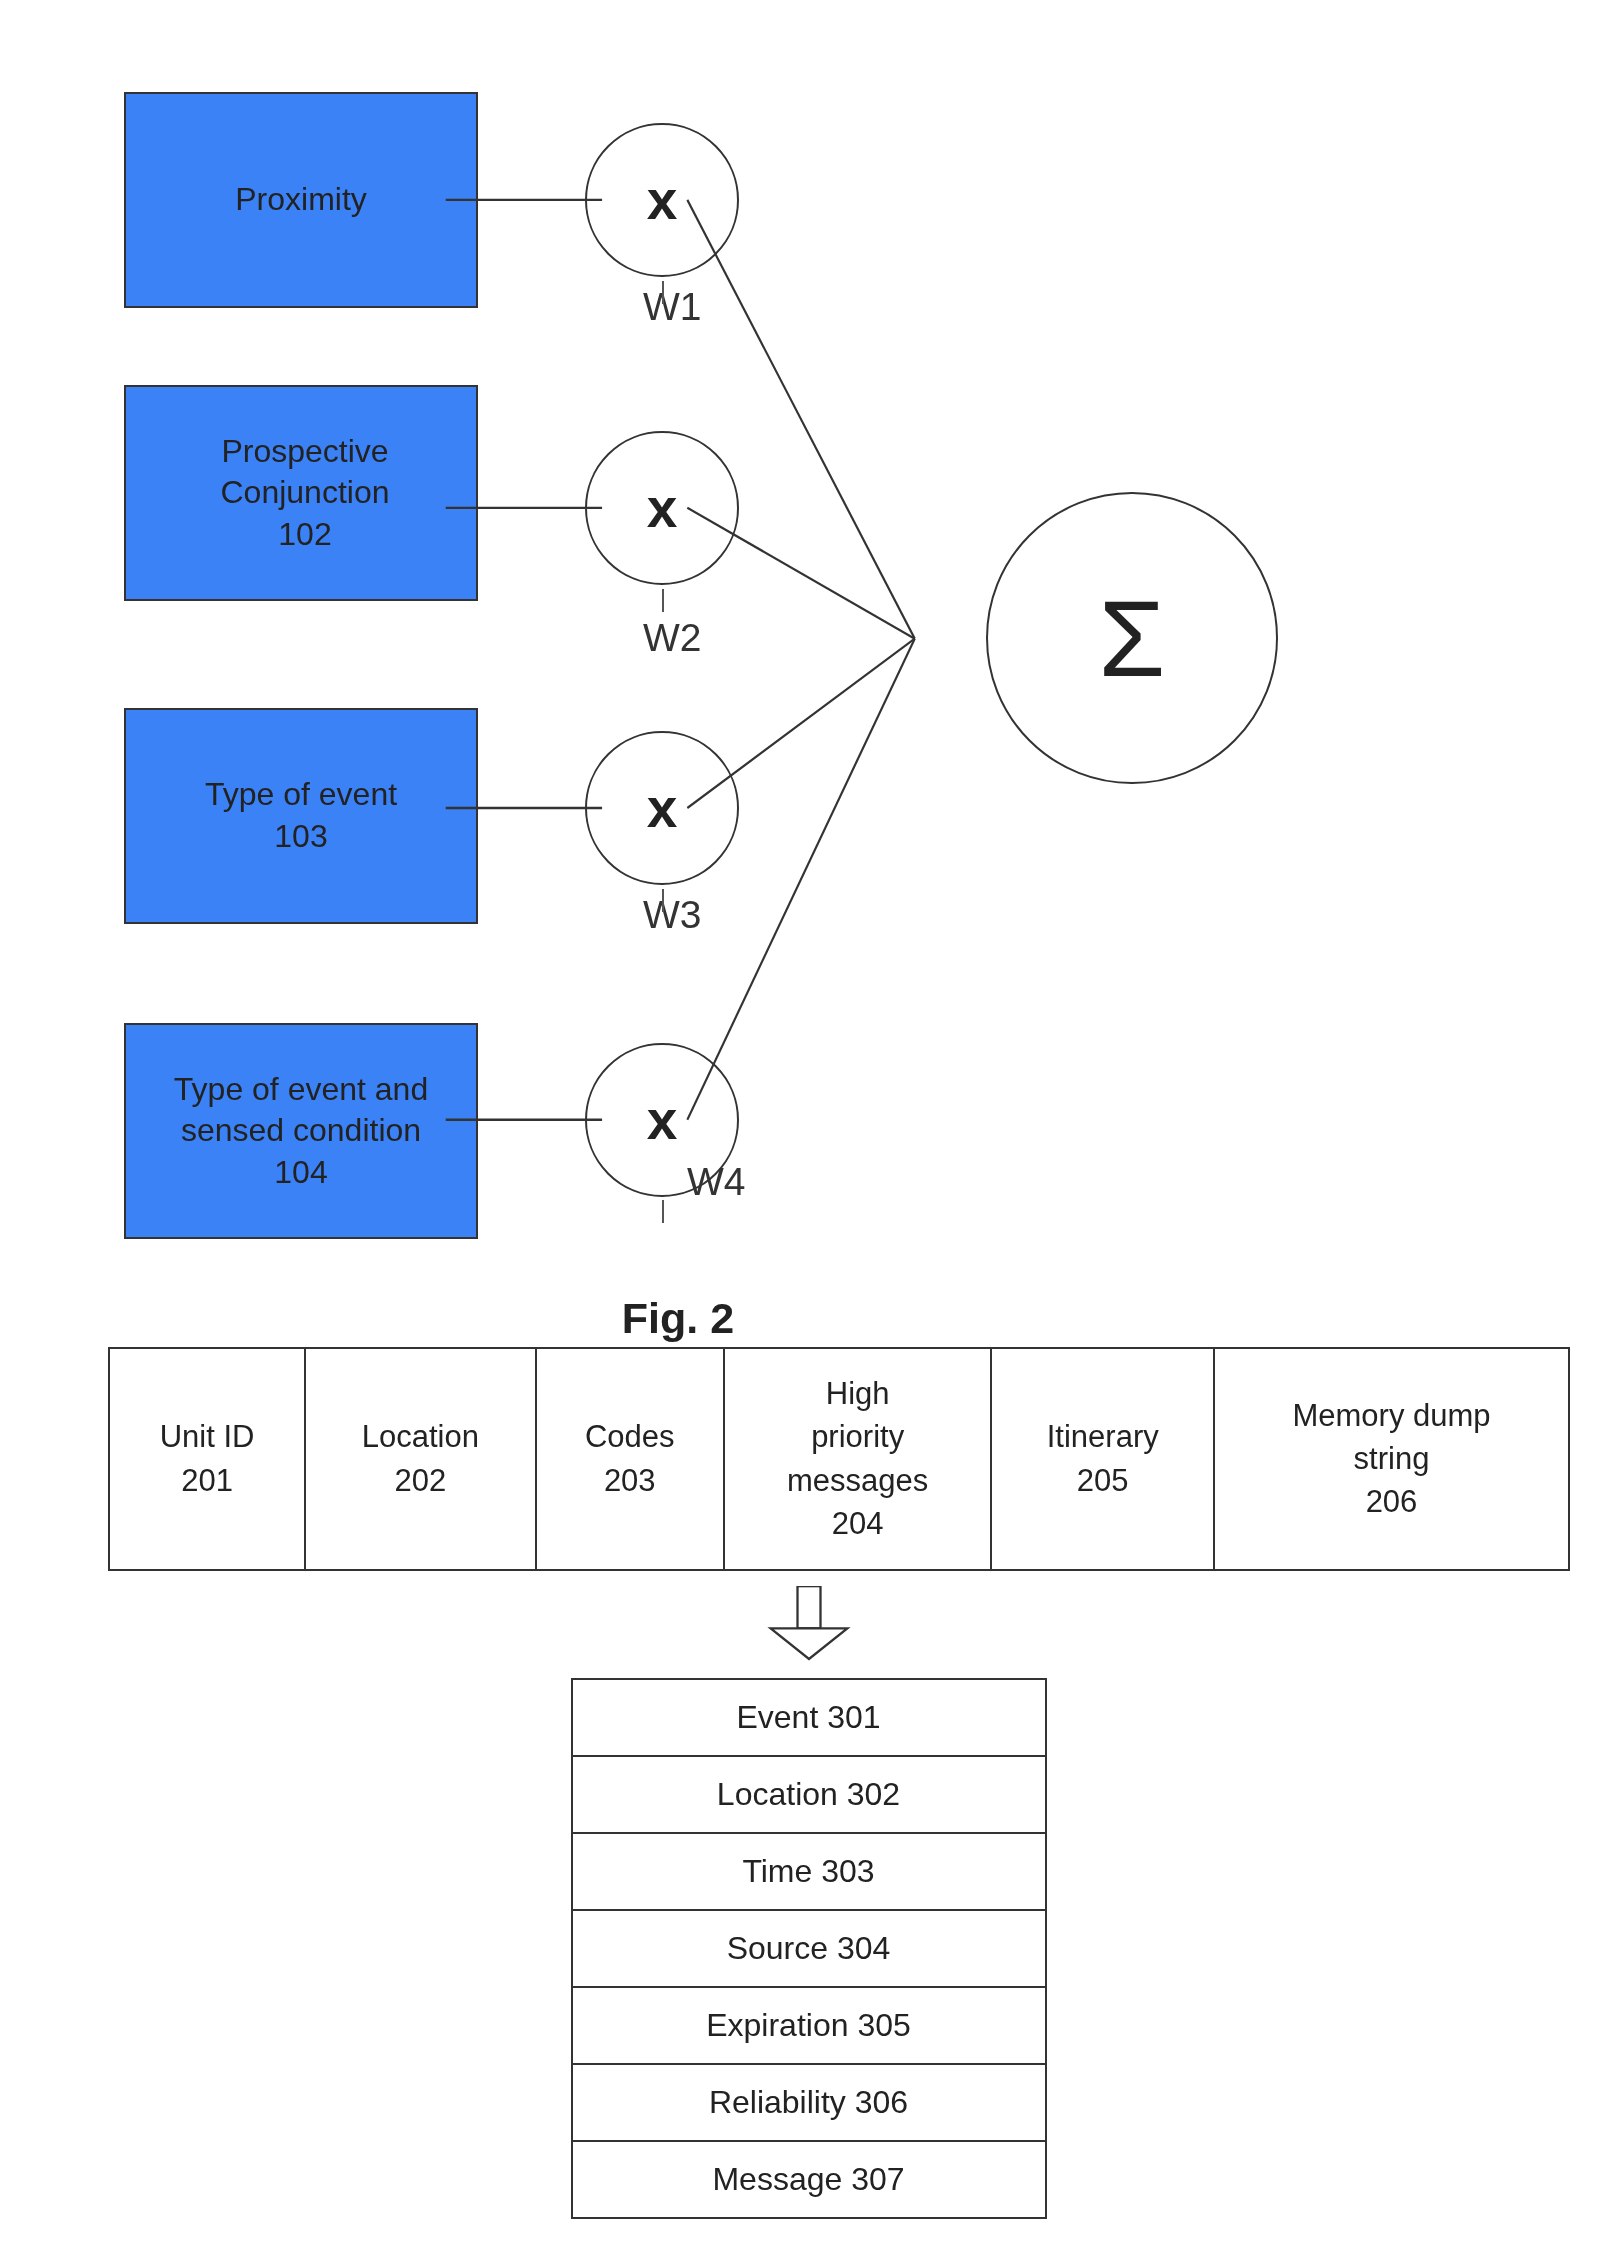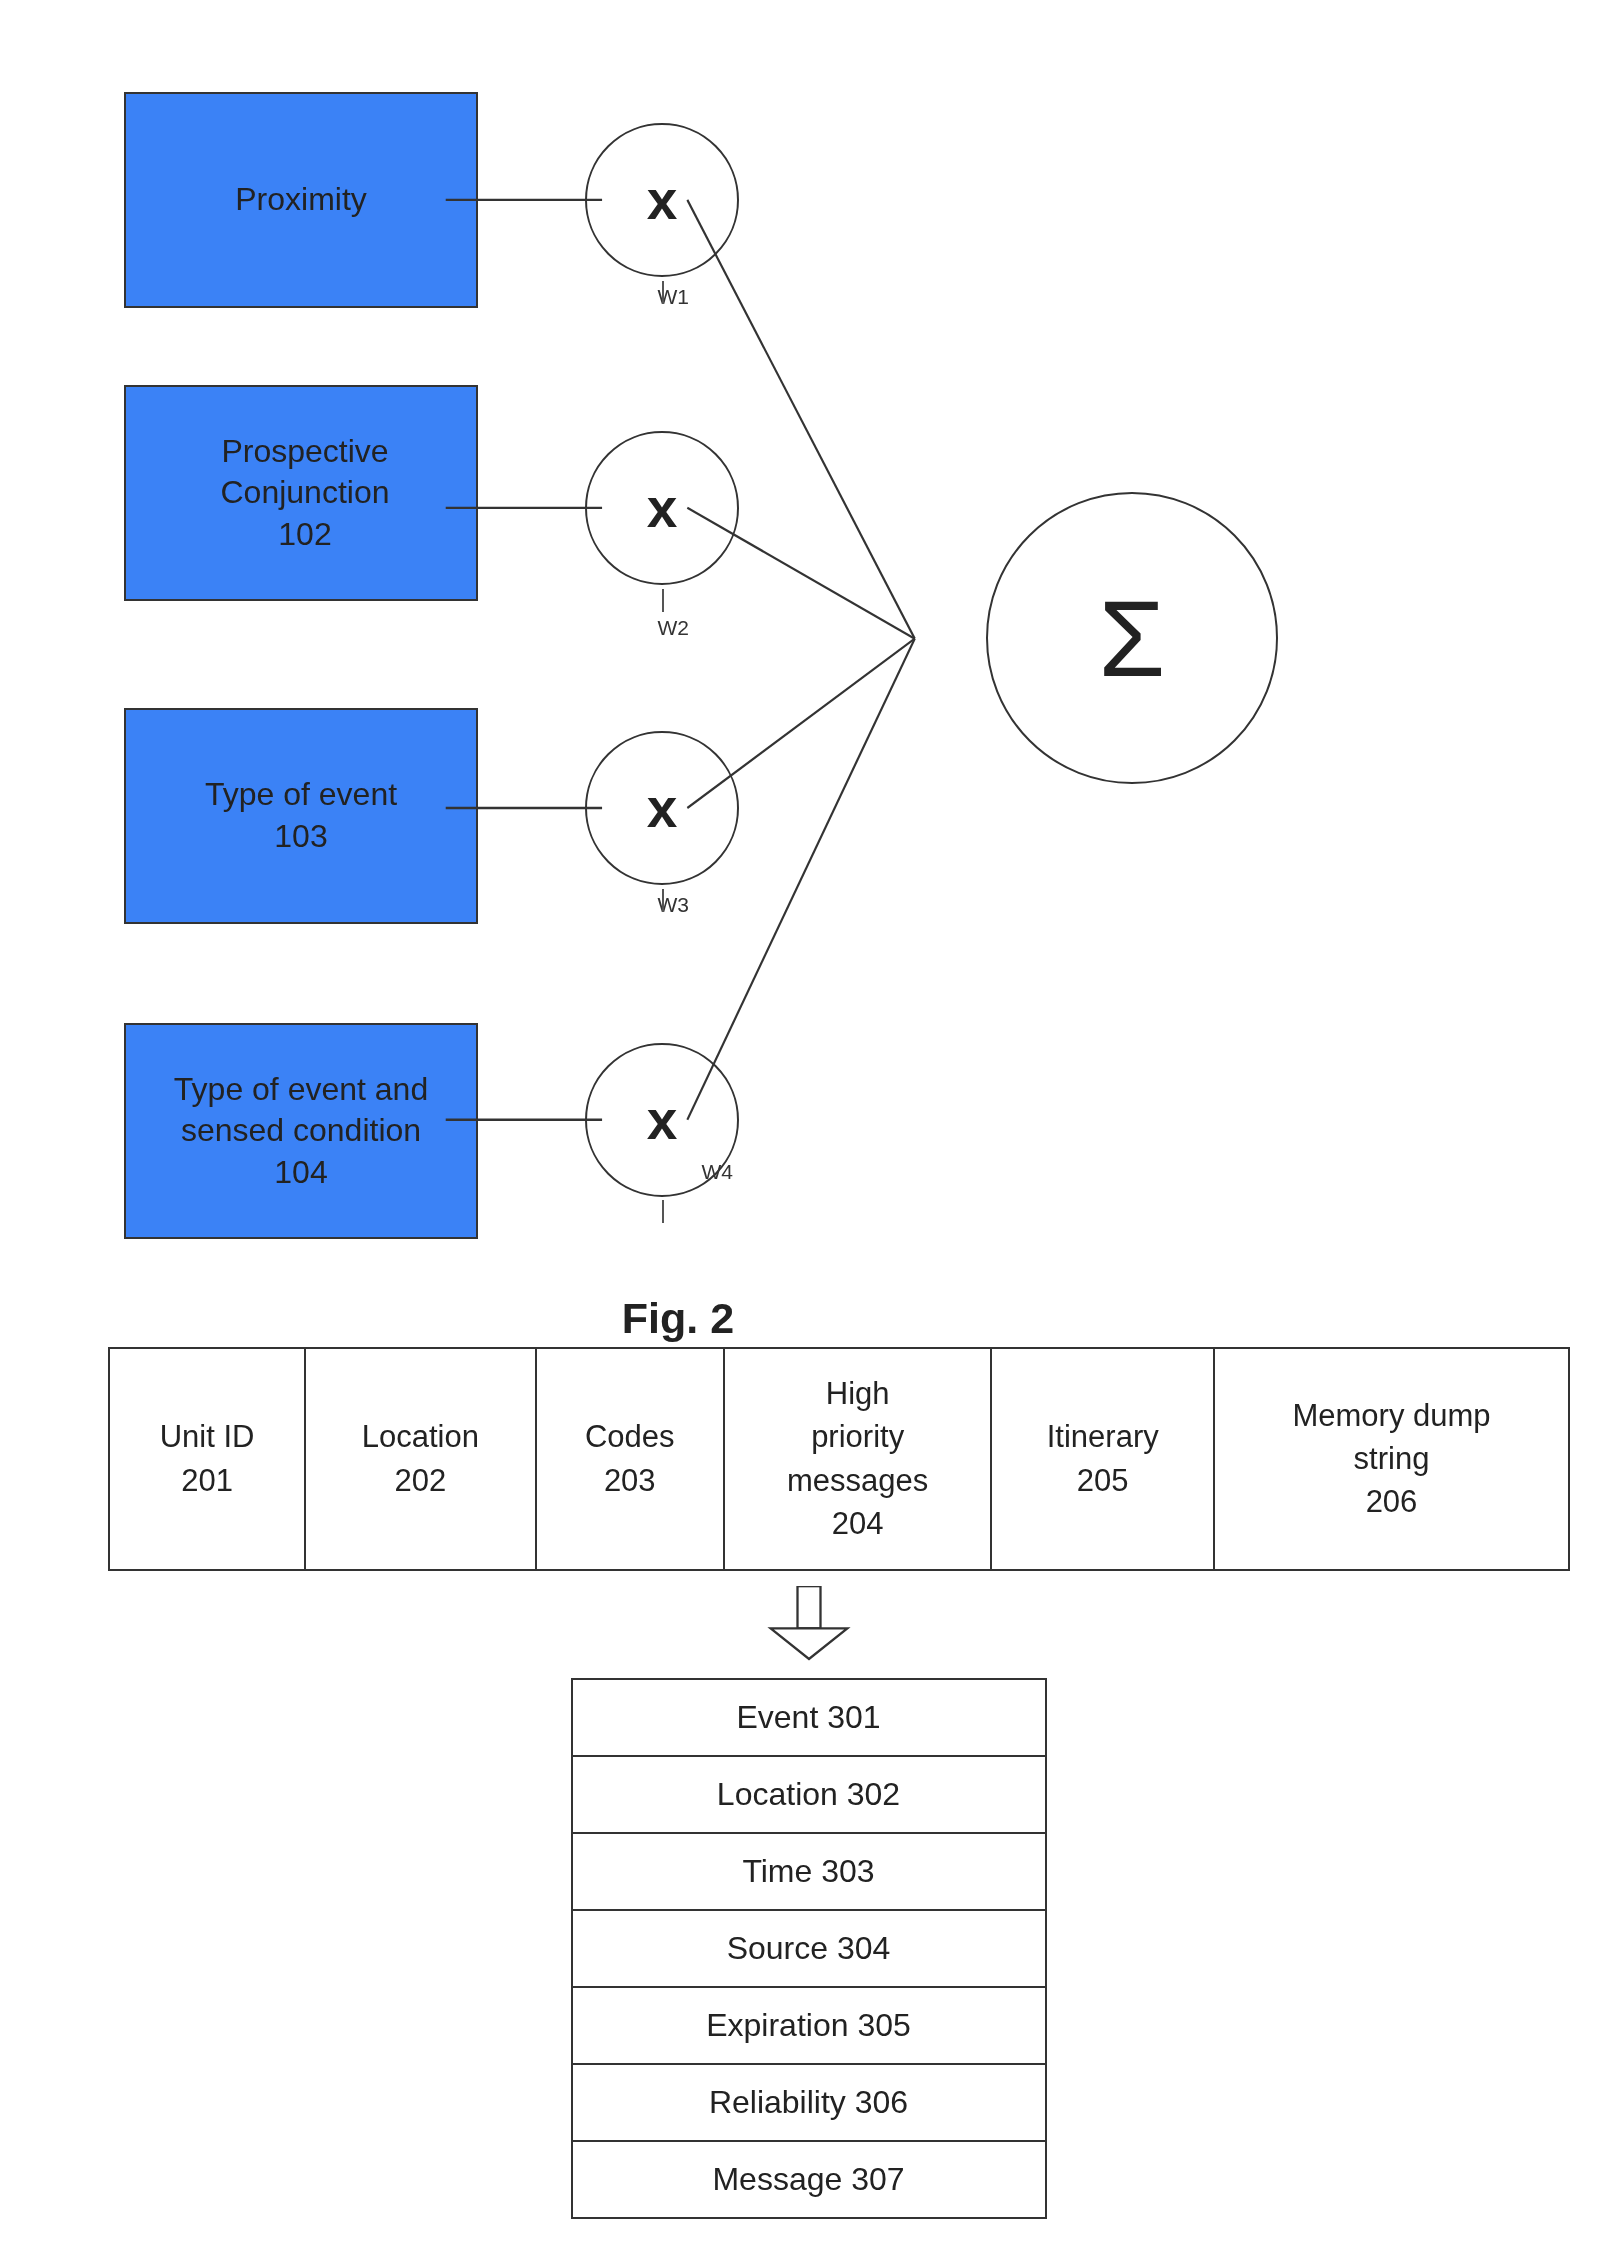--- a/index.html
+++ b/index.html
@@ -64,24 +64,24 @@
     }
 
     .x-circle-1 { top: 77px; }
     .x-circle-2 { top: 385px; }
     .x-circle-3 { top: 685px; }
     .x-circle-4 { top: 997px; }
 
     
     .w-label {
       position: absolute;
-      font-size: 21px;
+      font-size: 39px;
       color: #333;
       left: 581px;
-      text-align: right;
+      text-align: center;
       width: 46px;
     }
 
     .w-label-1 { top: 239px; }
     .w-label-2 { top: 570px; }
     .w-label-3 { top: 847px; }
     .w-label-4 { top: 1114px; margin-left: 44px; }
 
     
     .sigma-circle {

